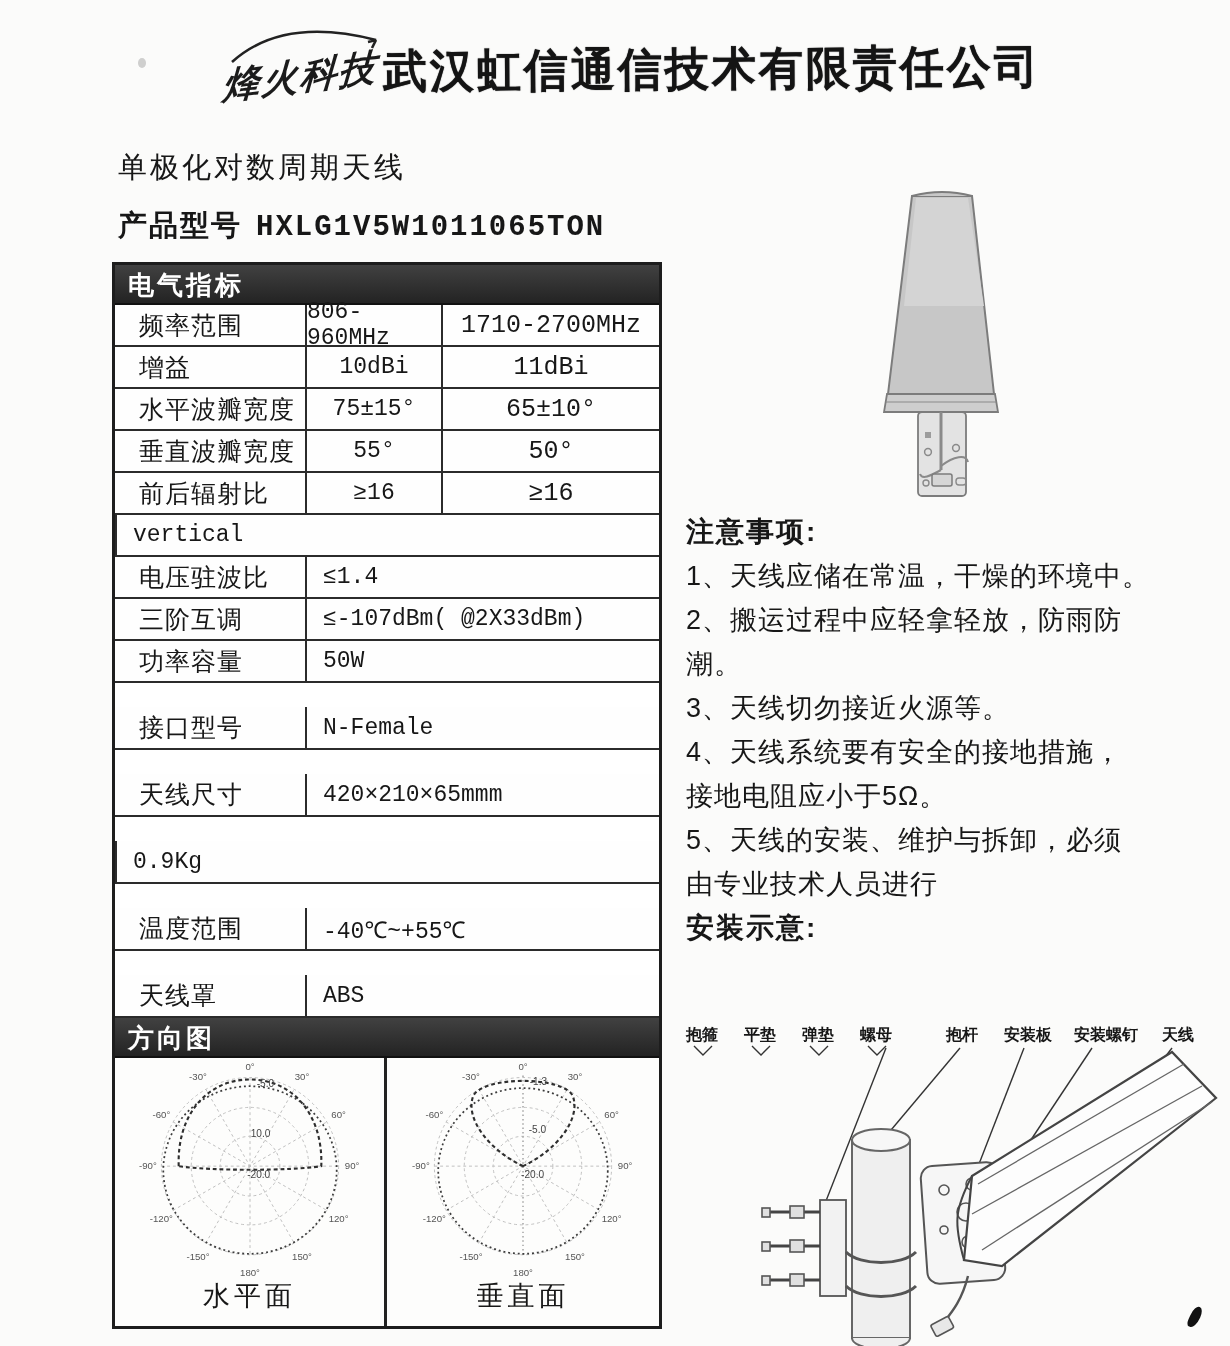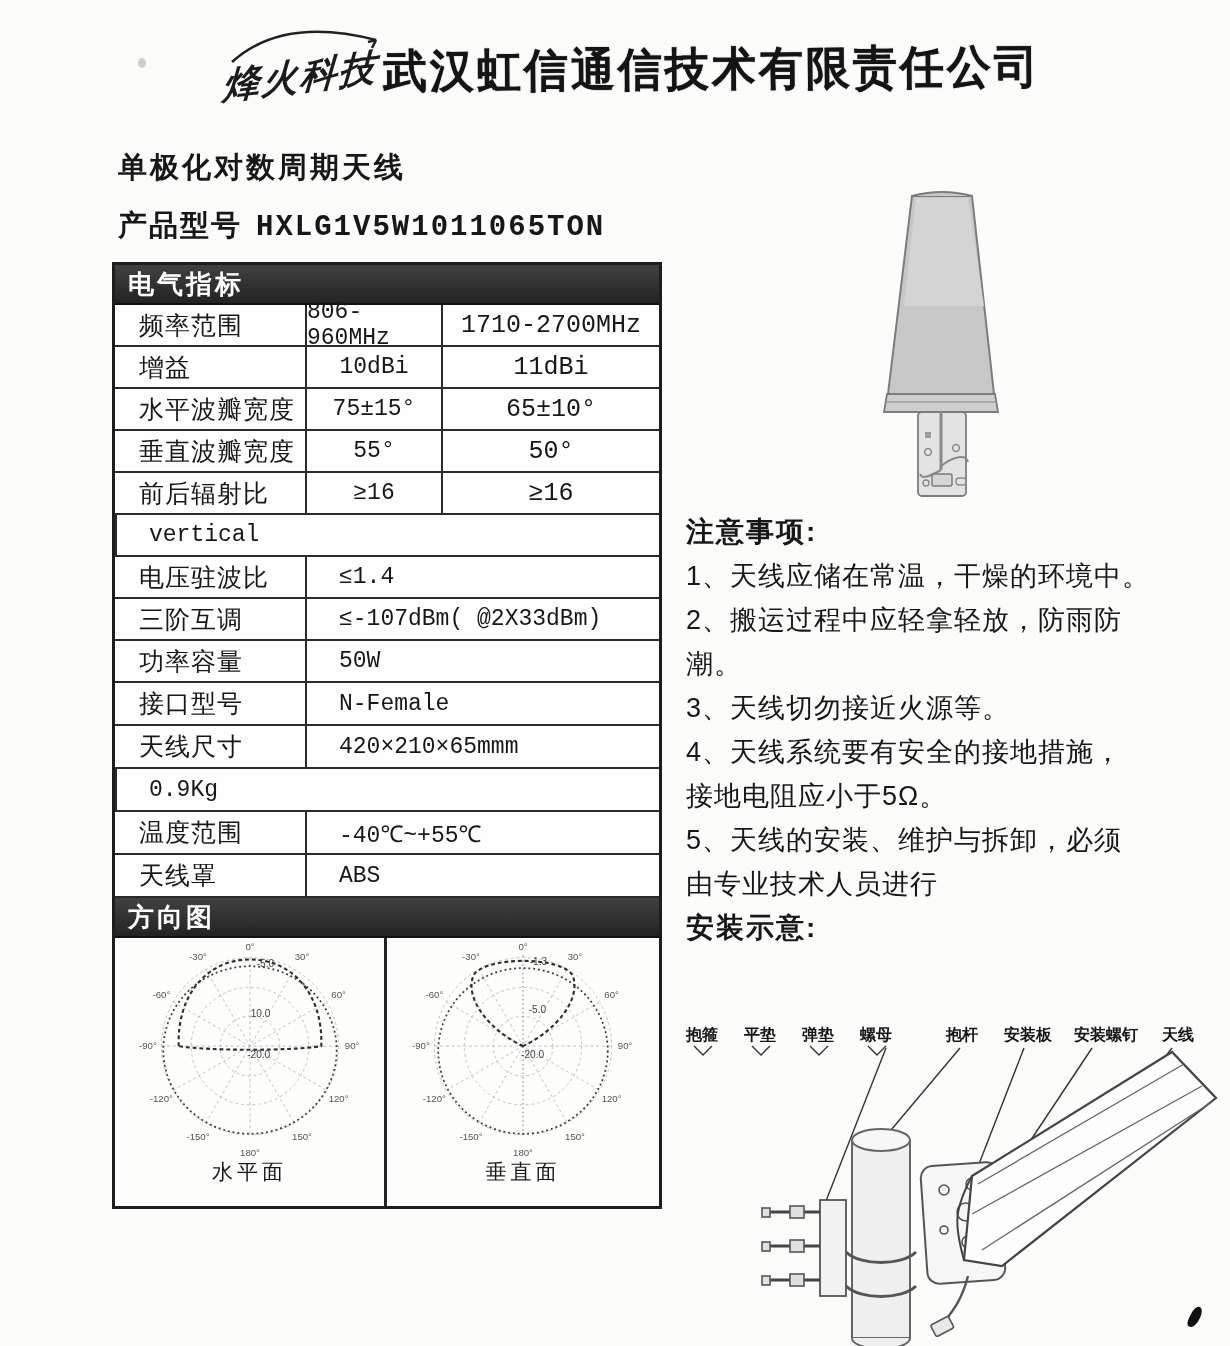--- a/index.html
+++ b/index.html
@@ -14,48 +14,48 @@
   .logo-script{
     left:222px;top:52px;font-size:37px;font-weight:700;font-style:italic;
     transform:rotate(-7deg) skewX(-10deg);letter-spacing:2px;color:#1b1b1b;
   }
   .company{
     left:383px;top:40px;font-size:44px;font-weight:900;letter-spacing:3px;
     color:#141414;transform:scaleY(1.04) rotate(-0.4deg);
     text-shadow:0 0 1px #333;white-space:nowrap;
   }
   
-  .prod-title{left:118px;top:148px;font-size:29px;font-weight:700;letter-spacing:3px;}
+  .prod-title{left:118px;top:148px;font-size:29px;font-weight:400;letter-spacing:3px;}
   .prod-model{left:118px;top:206px;font-size:29px;font-weight:700;letter-spacing:2px;}
   .prod-model .mono{margin-left:14px;}
   .mono{font-family:"Liberation Mono","DejaVu Sans Mono",monospace;}
   
   .spec-table{
     left:112px;top:262px;width:550px;background:#fff;
     border:3px solid #1d1d1d;box-sizing:border-box;
   }
   .band{
     height:40px;line-height:40px;padding-left:13px;
     background:linear-gradient(180deg,#414141,#232323);
     color:#fff;font-size:26px;font-weight:700;letter-spacing:3px;
-    border-bottom:2px solid #111;box-sizing:border-box;font-family:Liberation Serif, serif;
+    border-bottom:2px solid #111;box-sizing:border-box;
   }
   .trow{display:flex;align-items:stretch;border-bottom:2px solid #2b2b2b;box-sizing:border-box;background:#fefefe;}
   .trow.e{height:42px;}
-  .trow.m{height:43px;}
+  .trow.m{height:43px;margin-top:24px;}
   .cell{display:flex;align-items:center;box-sizing:border-box;}
   .c-label{width:190px;padding-left:24px;font-size:25px;letter-spacing:1px;}
   .c-v1{width:136px;border-left:2px solid #2b2b2b;justify-content:center;font-size:23px;}
   .c-v2{flex:1;border-left:2px solid #2b2b2b;justify-content:center;font-size:25px;}
-  .c-merge{flex:1;border-left:2px solid #2b2b2b;padding-left:32px;font-size:23px;}
+  .c-merge{flex:1;border-left:2px solid #2b2b2b;padding-left:16px;font-size:23px;}
   
   .plots{display:flex;height:268px;background:#fdfdfc;}
   .plot-cell{width:50%;box-sizing:border-box;display:flex;flex-direction:column;align-items:center;}
   .plot-cell.first{border-right:3px solid #222;}
-  .plot-caption{font-size:21px;letter-spacing:4px;margin-top:-4px;}
+  .plot-caption{font-size:27px;letter-spacing:4px;margin-top:-4px;}
   svg text{font-family:"Liberation Sans","DejaVu Sans",sans-serif;}
   
   .notes{left:686px;top:510px;width:548px;}
   .notes-heading,.install-heading{font-size:28px;font-weight:700;letter-spacing:2px;line-height:44px;}
   .note-line{font-size:27px;line-height:44px;letter-spacing:1px;}
   .antenna-fig{left:846px;top:186px;}
   .install-fig{left:672px;top:1014px;}
   
   .smudge{left:138px;top:58px;width:8px;height:10px;background:#9a9a9a;opacity:.45;border-radius:50%;}
   .page-mark{left:1190px;top:1306px;width:10px;height:22px;background:#111;

